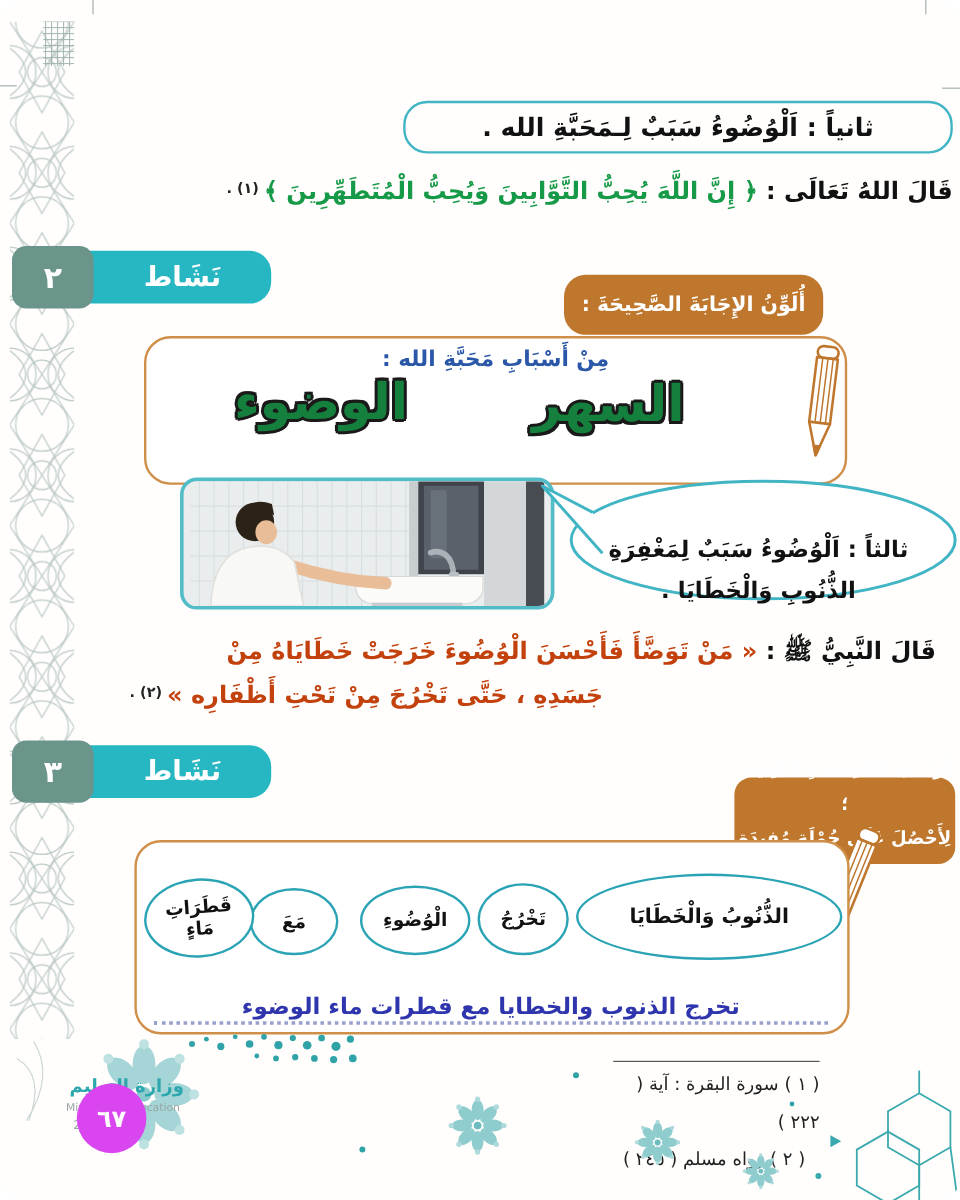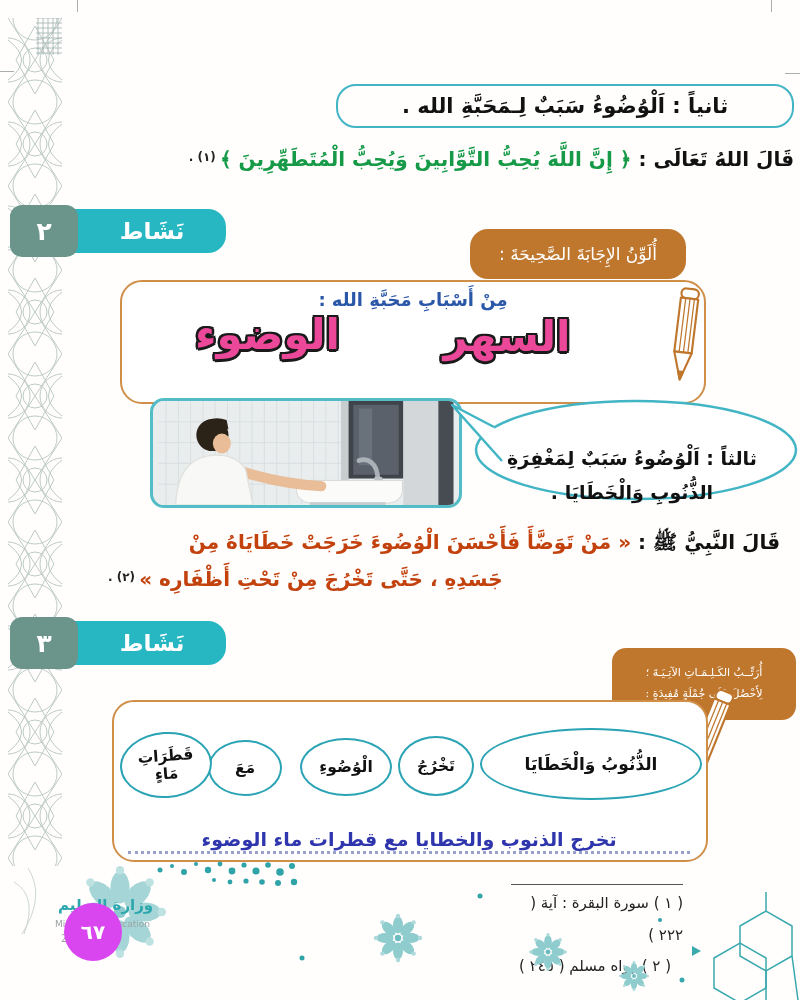--- a/index.html
+++ b/index.html
@@ -1,20 +1,20 @@
 <!DOCTYPE html>
 <html lang="ar" dir="rtl"><head>
 <meta charset="utf-8">
 <style>
   * { box-sizing: border-box; margin: 0; padding: 0; }
   html,body { background:#fff; }
   .page{
     position:relative; width:800px; height:1000px; background:#fffefd;
     overflow:hidden; direction:rtl;
-    font-family:"DejaVu Sans", sans-serif; color:#111;
+    font-family:"DejaVu Sans", sans-serif; color:#111;border-radius:18px;
   }
   .abs{ position:absolute; }
   .mark{ position:absolute; background:#a9aeae; }
 
   
   #statement-box{ left:336px; top:84px; width:458px; height:44px;
     border:2px solid #42b5c5; border-radius:20px;
     display:flex; align-items:center; justify-content:center;
     font-size:21px; font-weight:bold; }
   
@@ -27,33 +27,33 @@
   .banner{ position:absolute; left:10px; width:216px; height:52px; }
   .banner-bar{ position:absolute; left:0; top:4px; width:216px; height:44px;
     background:#27b7c3; border-radius:8px 18px 18px 8px; }
   .banner-label{ position:absolute; left:68px; top:4px; width:148px; height:44px;
     line-height:44px; text-align:center; color:#fff; font-weight:bold; font-size:23px; }
   .banner-num{ position:absolute; left:0; top:0; width:68px; height:52px;
     background:#6b948b; border-radius:12px; display:flex; align-items:center;
     justify-content:center; color:#fff; font-size:25px; font-weight:bold; }
 
   
-  .badge{ position:absolute; background:#bf772d; color:#fff; font-weight:normal;
+  .badge{ position:absolute; background:#bf772d; color:#fff; font-weight:bold;
     border-radius:18px; display:flex; flex-direction:column; align-items:center;
     justify-content:center; text-align:center; }
   #badge1{ left:470px; top:229px; width:216px; height:50px; font-size:17px; }
-  #badge2{ left:612px; top:648px; width:184px; height:72px; font-size:11px;
+  #badge2{ left:612px; top:648px; width:184px; height:72px; font-size:15px;
     line-height:1.9; border-radius:14px; padding:2px 0; }
 
   
   .obox{ position:absolute; border:2px solid #cf8f49; border-radius:22px; background:#fff; }
   #options-box{ left:120px; top:280px; width:586px; height:124px; }
   #words-box{ left:112px; top:700px; width:596px; height:162px; }
   .prompt{ margin-top:7px; text-align:center; color:#2b57a8; font-weight:bold; font-size:18px; }
-  .outline-word{ position:absolute; font-size:42px; font-weight:bold; color:#ec4899;
+  .outline-word{ position:absolute; font-size:42px; font-weight:bold; color:#15803d;
     letter-spacing:1px; cursor:pointer;
     text-shadow:-2px -2px 0 #1a1a1a, 2px -2px 0 #1a1a1a, -2px 2px 0 #1a1a1a,
       2px 2px 0 #1a1a1a, -2.5px 0 0 #1a1a1a, 2.5px 0 0 #1a1a1a,
       0 -2.5px 0 #1a1a1a, 0 2.5px 0 #1a1a1a; }
   #opt-sahar{ left:305px; top:30px; width:160px; text-align:center; }
   #opt-wudu{ left:38px; top:28px; width:215px; text-align:center; }
 
   
   #photo{ left:150px; top:398px; width:312px; height:110px; border:3px solid #52bcc7;
     border-radius:14px; overflow:hidden; background:#e9edee; }

